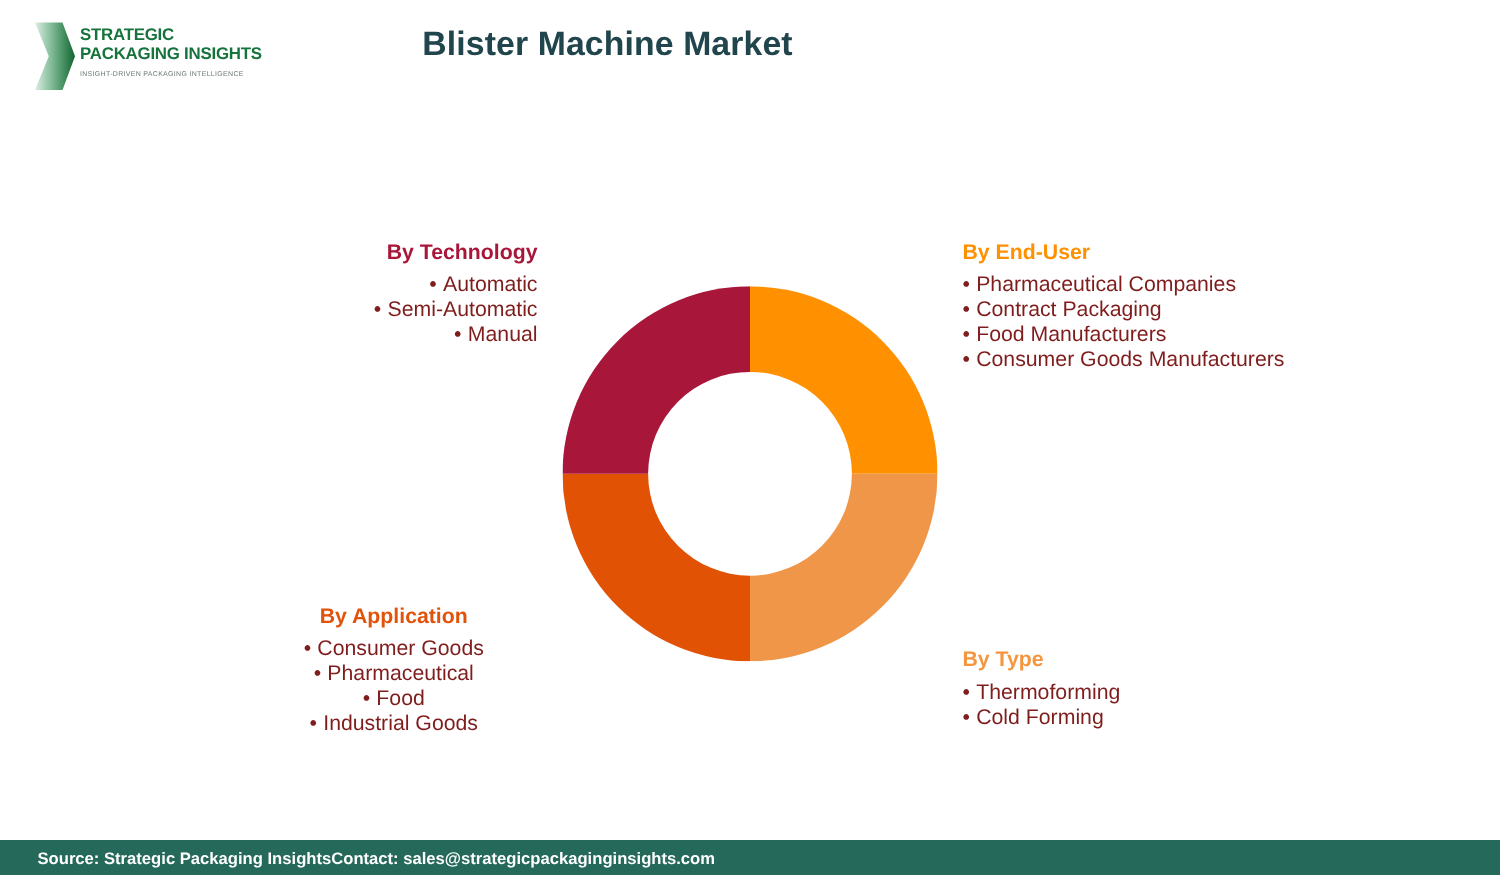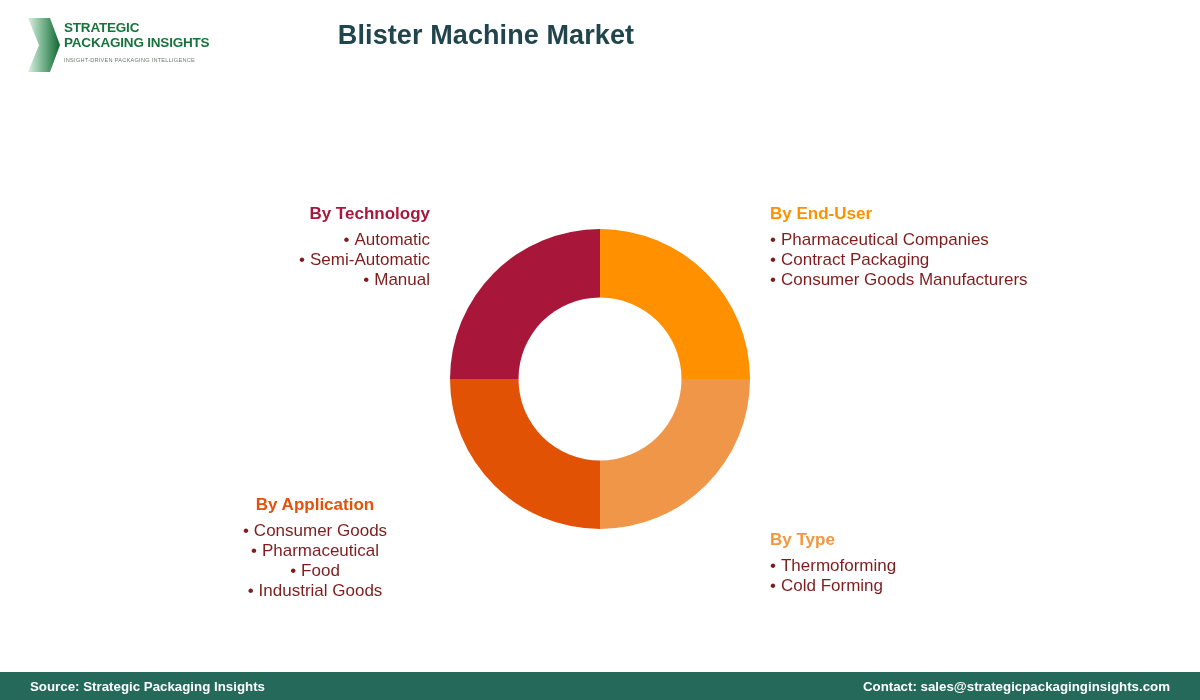--- a/index.html
+++ b/index.html
@@ -73,21 +73,20 @@
     left: 450px;
     top: 229px;
     width: 300px;
     height: 300px;
   }
   #donut-svg { display: block; }
 
   
   .segment-block {
     position: absolute;
-    margin-top: 12px;
   }
   .segment-title {
     font-size: 17px;
     font-weight: bold;
     margin-bottom: 6px;
     white-space: nowrap;
   }
   .segment-list {
     list-style: none;
     margin: 0;
@@ -115,21 +114,20 @@
   
   #footer {
     position: absolute;
     left: 0;
     bottom: 0;
     width: 1200px;
     height: 28px;
     background: #24695A;
     display: flex;
     align-items: center;
-    justify-content: space-between;
     box-sizing: border-box;
     padding: 0 30px;
   }
   .footer-text {
     color: #ffffff;
     font-size: 13.3px;
     font-weight: bold;
     white-space: nowrap;
   }
 </style>
@@ -178,20 +176,21 @@
       <li><span class="bullet">•</span>Semi-Automatic</li>
       <li><span class="bullet">•</span>Manual</li>
     </ul>
 </div>
 
 <div id="block-enduser" class="segment-block align-left">
   <div class="segment-title" id="title-enduser" style="color: rgb(255, 144, 0);">By End-User</div>
   <ul class="segment-list" id="list-enduser">
       <li><span class="bullet">•</span>Pharmaceutical Companies</li>
       <li><span class="bullet">•</span>Contract Packaging</li>
+      <li><span class="bullet">•</span>Food Manufacturers</li>
       <li><span class="bullet">•</span>Consumer Goods Manufacturers</li>
     </ul>
 </div>
 
 <div id="block-application" class="segment-block align-right">
   <div class="segment-title" id="title-application" style="color: rgb(226, 82, 11);">By Application</div>
   <ul class="segment-list" id="list-application">
       <li><span class="bullet">•</span>Consumer Goods</li>
       <li><span class="bullet">•</span>Pharmaceutical</li>
       <li><span class="bullet">•</span>Food</li>

